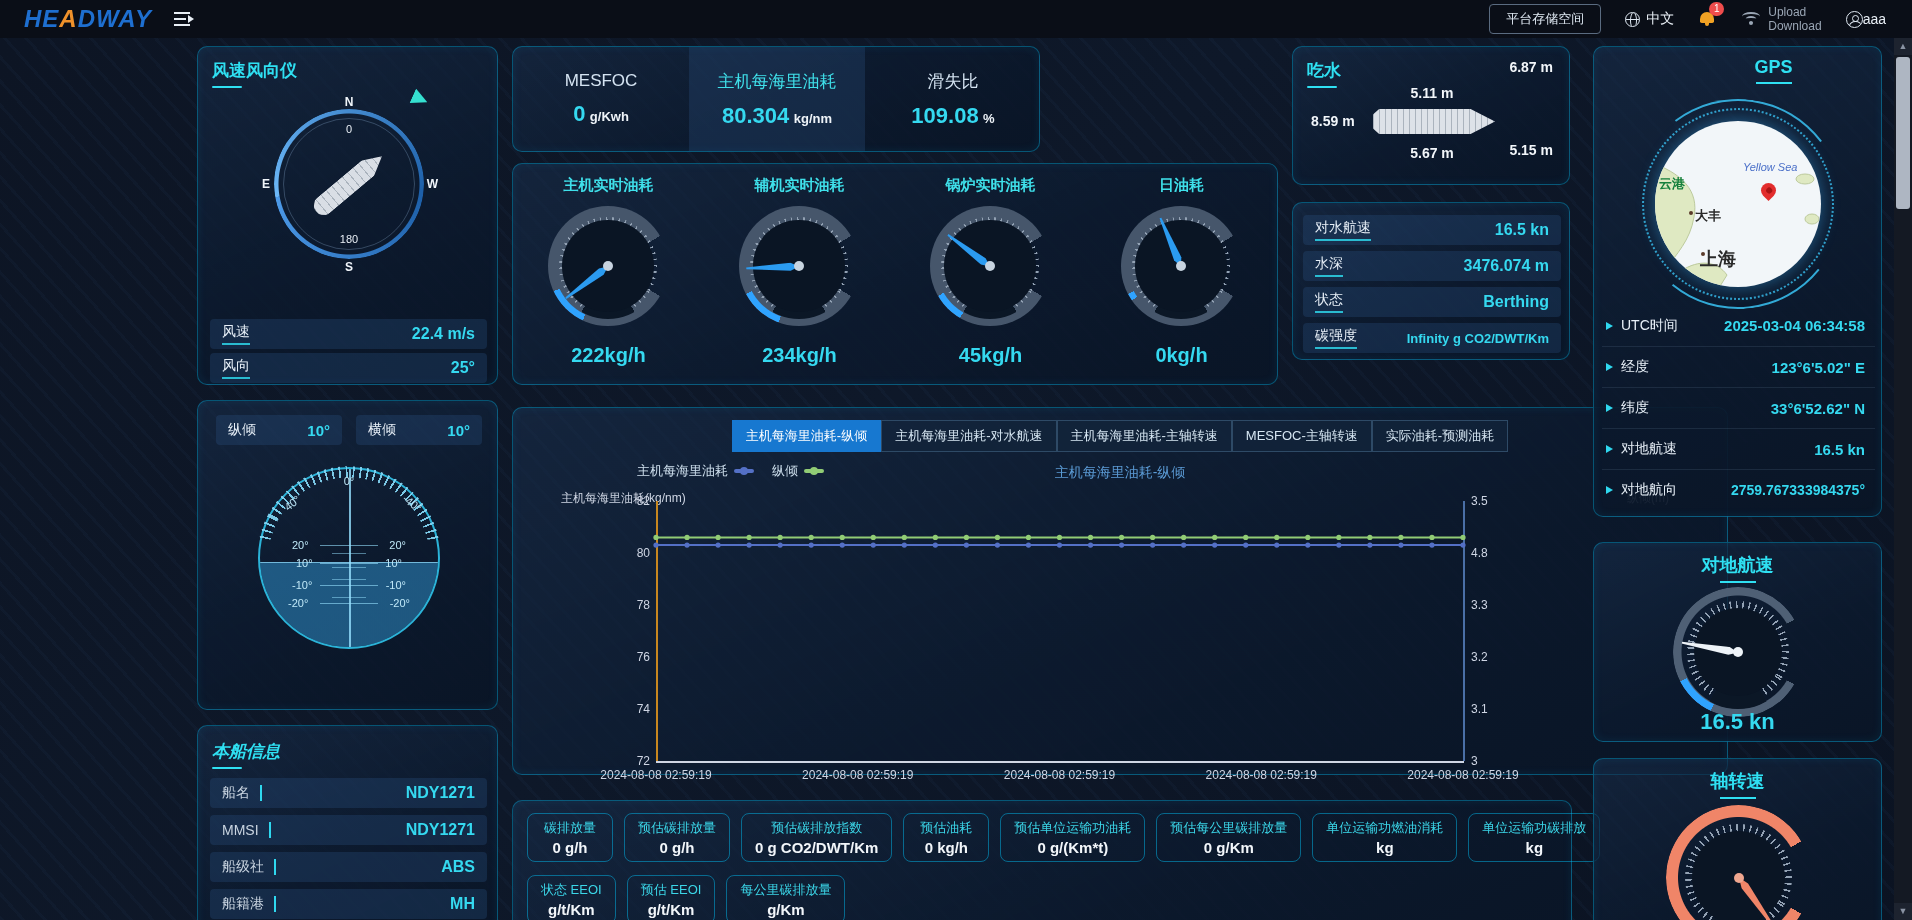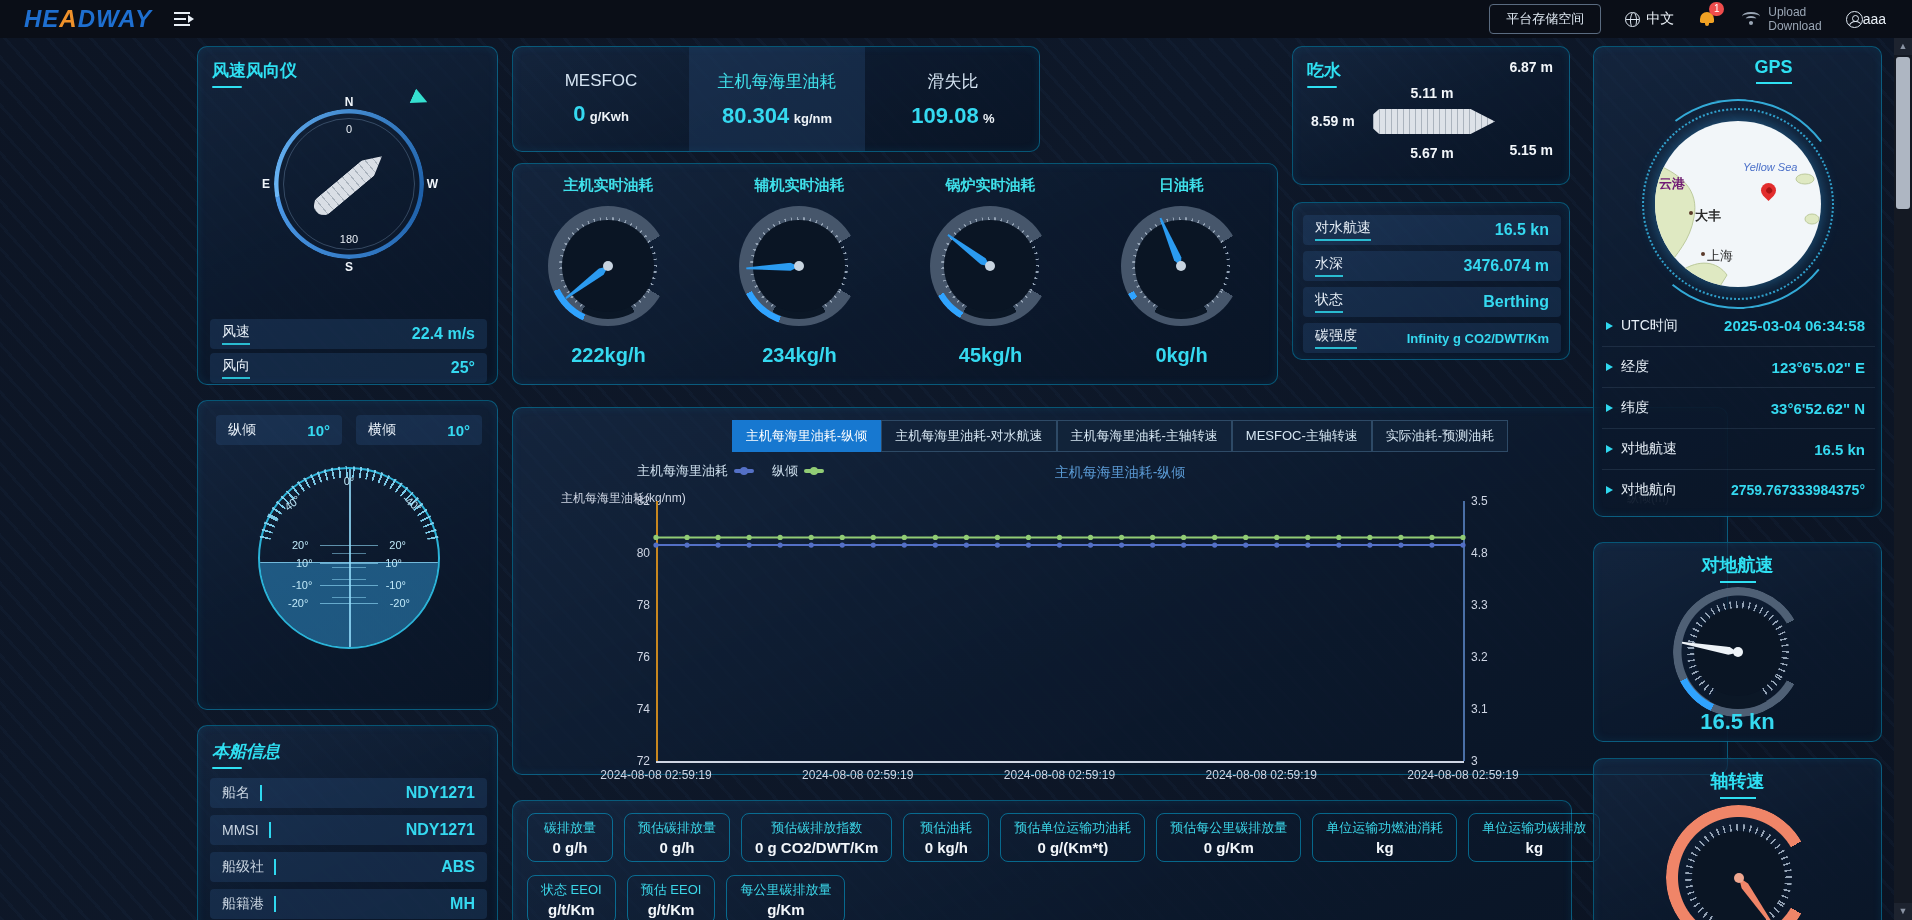--- a/index.html
+++ b/index.html
@@ -570,24 +570,24 @@
       <div style="position:absolute;inset:-22px;border-radius:50%;border:2px solid transparent;border-top-color:rgba(60,205,255,0.8);transform:rotate(8deg);"></div>
       <div style="position:absolute;inset:-22px;border-radius:50%;border:2px solid transparent;border-bottom-color:rgba(60,205,255,0.8);transform:rotate(-6deg);"></div>
       <div style="position:absolute;inset:0;border-radius:50%;overflow:hidden;background:#f2f6f9;box-shadow:0 0 18px rgba(60,180,255,0.45);">
         <svg viewBox="0 0 166 166" style="position:absolute;inset:0;width:100%;height:100%;">
           <path d="M-8,40 C28,52 44,70 39,96 C35,120 22,132 8,152 L-10,160 Z" fill="#dfe9c2" stroke="#bcc99c" stroke-width="1"></path>
           <path d="M26,150 C44,138 62,140 72,154 L62,170 L18,170 Z" fill="#dfe9c2" stroke="#bcc99c" stroke-width="1"></path>
           <ellipse cx="150" cy="58" rx="9" ry="5" fill="#dfe9c2" stroke="#bcc99c"></ellipse>
           <ellipse cx="157" cy="98" rx="7" ry="5" fill="#dfe9c2" stroke="#bcc99c"></ellipse>
         </svg>
         <span style="position:absolute;left:88px;top:40px;color:#4a6fc8;font-size:11px;font-style:italic;">Yellow Sea</span>
-        <span style="position:absolute;left:4px;top:54px;color:#701a75;font-size:13px;font-weight:bold;">云港</span>
+        <span style="position:absolute;left:4px;top:54px;color:#15803d;font-size:13px;font-weight:bold;">云港</span>
         <span style="position:absolute;left:40px;top:86px;color:#2a2a2a;font-size:13px;font-weight:bold;">大丰</span>
         <span style="position:absolute;left:34px;top:90px;width:4px;height:4px;border-radius:50%;background:#5a3a2a;"></span>
-        <span style="position:absolute;left:52px;top:126px;color:#2a2a2a;font-size:13px;font-weight:normal;">上海</span>
+        <span style="position:absolute;left:45px;top:126px;color:#2a2a2a;font-size:18px;font-weight:bold;">上海</span>
         <span style="position:absolute;left:46px;top:131px;width:4px;height:4px;border-radius:50%;background:#5a3a2a;"></span>
         <span style="position:absolute;left:106px;top:62px;width:15px;height:15px;background:#e22d2d;border-radius:50% 50% 50% 0;transform:rotate(-45deg);">
             <span style="position:absolute;left:4.5px;top:4.5px;width:6px;height:6px;border-radius:50%;background:#a81414;"></span>
           </span>
       </div>
     </div>
     <div style="position:absolute;left:8px;top:258px;width:273px;">
       <div class="gps-row" style="border-top:none;">
           <span class="arr"></span>
           <span class="gl">UTC时间</span>

